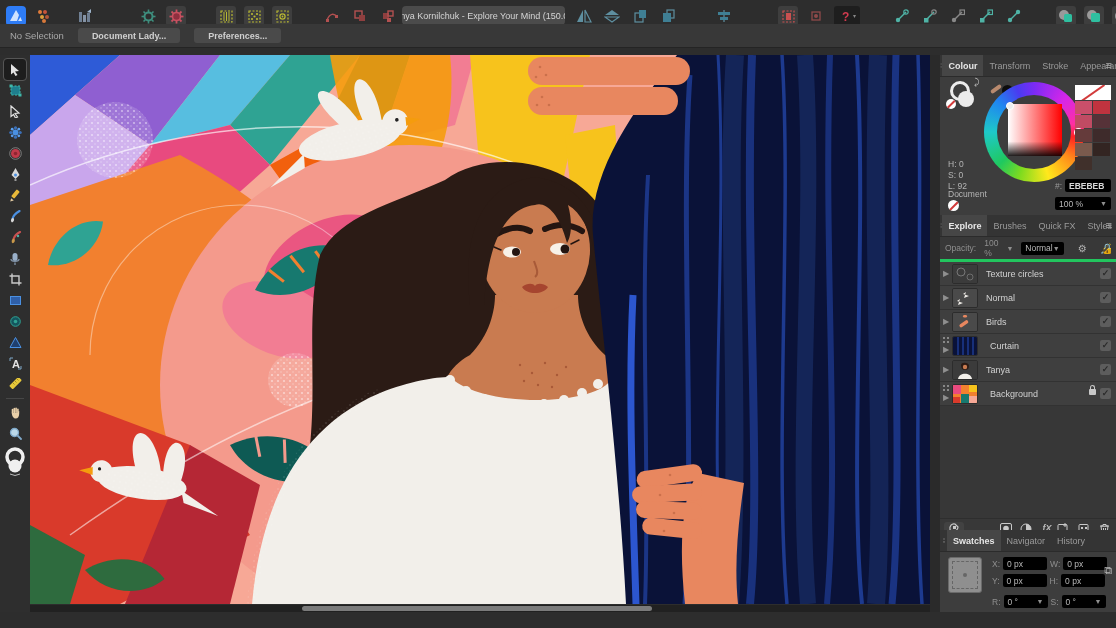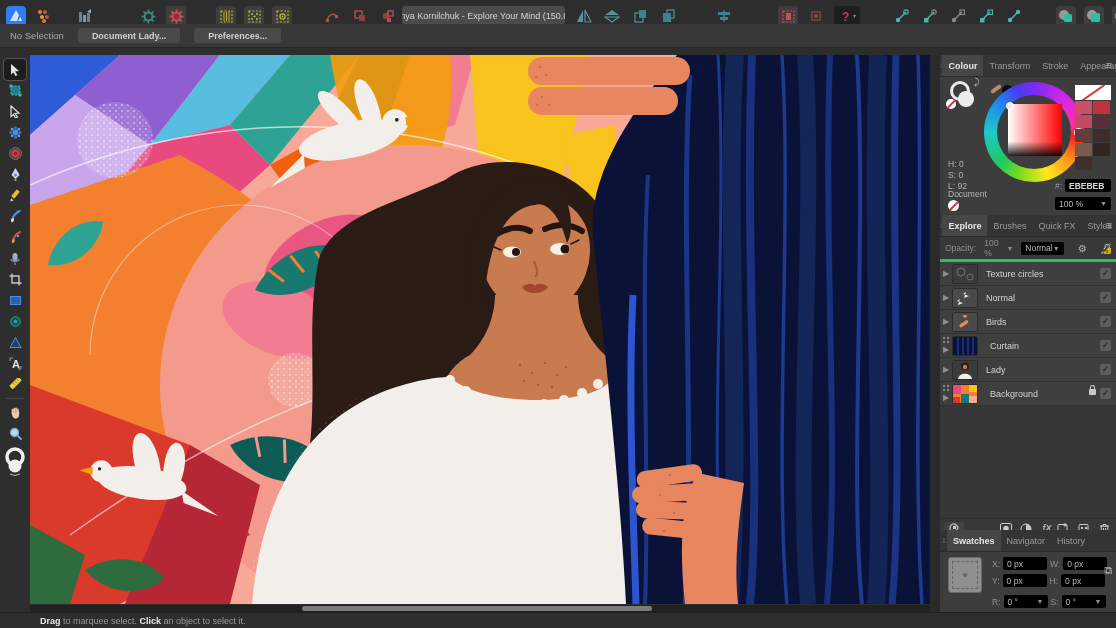--- a/index.html
+++ b/index.html
@@ -782,21 +782,21 @@
         <span class="cbx">✓</span>
       </div>
       <div class="lrow">
         <span class="chev">▶</span>
         <div class="thumb"><svg width="24" height="18">
               <rect width="24" height="18" fill="#3b3b3b"></rect>
               <path d="M8 4 C8 1 16 1 16 5 C16 8 14 9 12 9 C10 9 8 8 8 4 Z" fill="#2B1B15"></path>
               <circle cx="12" cy="6" r="2.2" fill="#C97B50"></circle>
               <path d="M5 18 C6 11 18 11 19 18 Z" fill="#F2EFEA"></path>
             </svg></div>
-        <span class="lname">Lady</span>
+        <span class="lname">Tanya</span>
         <span class="cbx">✓</span>
       </div>
       <div class="lrow child">
         <span class="dots"></span>
         <span class="chev" style="margin-top:8px">▶</span>
         <div class="thumb"><svg width="24" height="18">
               <rect width="24" height="18" fill="#F2802F"></rect>
               <rect x="0" y="0" width="8" height="9" fill="#E84A7F"></rect>
               <rect x="8" y="9" width="8" height="9" fill="#17796F"></rect>
               <rect x="16" y="0" width="8" height="7" fill="#F7C31C"></rect>
@@ -874,21 +874,14 @@
         <span>S:</span>
         <div class="field tfield">
             <span>0 °</span>
             <span class="caret">▼</span>
           </div>
       </div>
       <div id="tlink">⧉</div>
     </div>
   </div>
 
-  <div id="statusbar">
-    <span class="pad"></span>
-    <b>Drag</b>
-      <span> to marquee select. </span>
-    <b>Click</b>
-      <span> an object to select it.</span>
-  </div>
 
 </div>
 
 </body></html>

